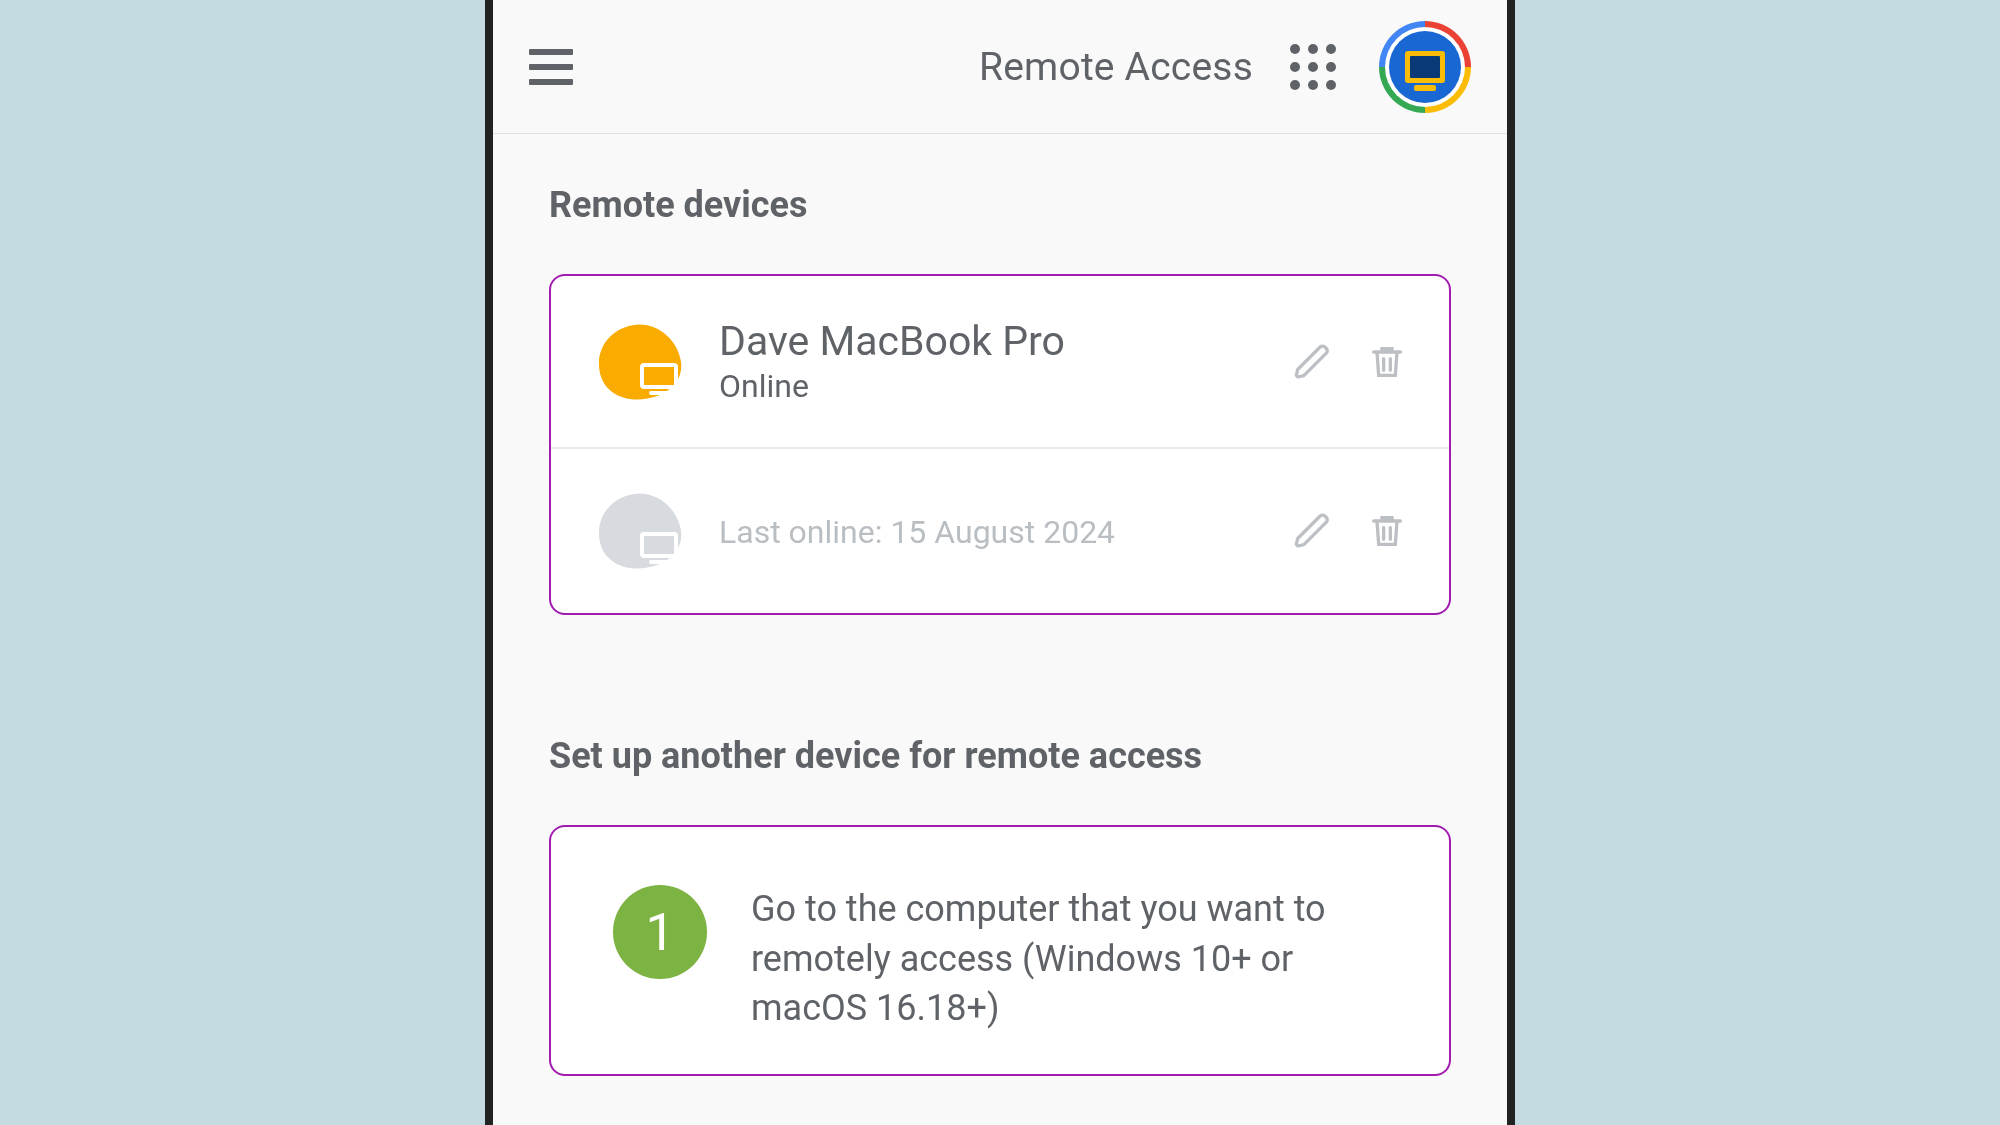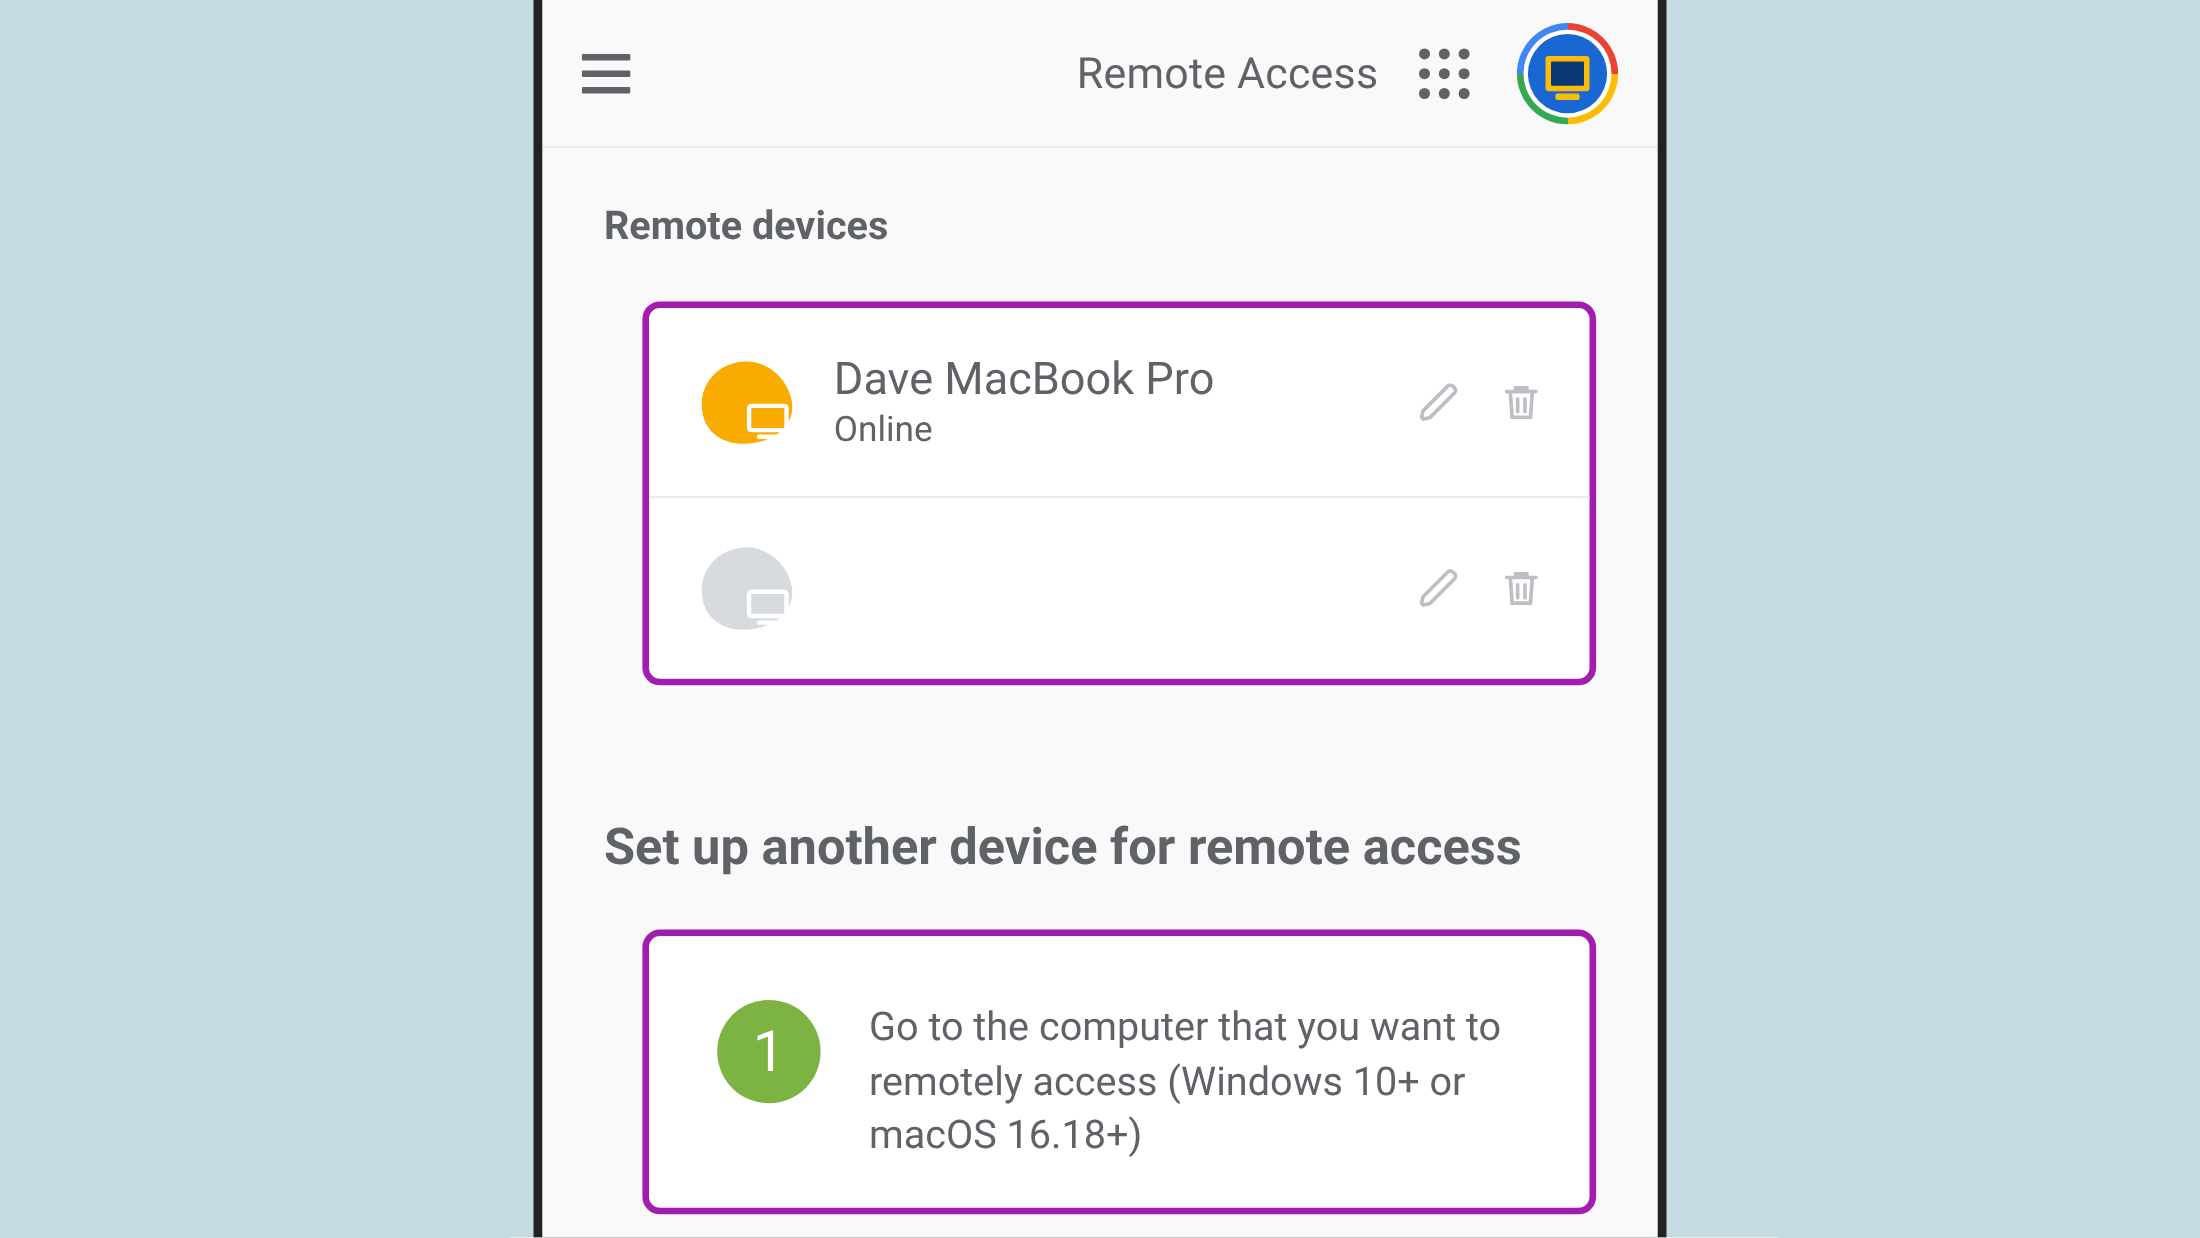--- a/index.html
+++ b/index.html
@@ -101,24 +101,23 @@
     padding: 50px 56px 0 56px;
     overflow:hidden;
   }
   .section-title{
     font-size:36px;
     font-weight:700;
     color:#5f6368;
     margin-bottom:48px;
   }
   .card{
-    border:6px solid #a21caf;
+    border:2px solid #a21caf;
     border-radius:16px;
     background:#fff;
-    margin-left:35px;
   }
   .devices .row{
     display:flex;
     align-items:center;
     padding:42px 40px 42px 44px;
     gap:36px;
   }
   .devices .row + .row{
     border-top:2px solid #e8eaed;
   }
@@ -139,21 +138,21 @@
   }
   .device-status.offline{color:#b9bec3;font-weight:400;}
   .row-actions{display:flex;gap:30px;align-items:center;}
   .icon-btn{
     width:44px;height:44px;display:flex;align-items:center;justify-content:center;cursor:pointer;
   }
   .icon-btn svg{width:40px;height:40px;}
   .icon-btn path, .icon-btn rect, .icon-btn line{stroke:#bcc0c4;}
   .setup-section{margin-top:120px;}
   .setup-title{
-    font-size:46px;font-weight:700;color:#5f6368;margin-bottom:48px;
+    font-size:36px;font-weight:700;color:#5f6368;margin-bottom:48px;
   }
   .step-row{
     display:flex;align-items:flex-start;gap:44px;padding:58px 48px 40px 62px;
   }
   .step-badge{
     width:94px;height:94px;border-radius:50%;background:#7cb342;
     color:#fff;font-size:52px;display:flex;align-items:center;justify-content:center;
     flex:0 0 auto;
   }
   .step-text{
@@ -237,20 +236,21 @@
                 <path fill="#d7dbdf" d="M50 3 C78 3 97 28 97 52 C97 74 78 88 52 88 C24 88 4 72 4 48 C4 22 24 3 50 3 Z" transform="rotate(-10 50 45)"></path>
               </svg>
             <div class="mini-monitor">
               <svg width="40" height="34" viewBox="0 0 40 34">
                   <rect x="3" y="3" width="34" height="22" rx="2" fill="none" stroke="#fff" stroke-width="4"></rect>
                   <line x1="12" y1="31" x2="28" y2="31" stroke="#fff" stroke-width="4" stroke-linecap="round"></line>
                 </svg>
             </div>
           </div>
           <div class="device-info">
+            <div class="device-status offline">Last online: 15 August 2024</div>
           </div>
           <div class="row-actions">
             <div class="icon-btn">
               <svg viewBox="0 0 24 24" fill="none">
                   <path d="M3 21l3.5-.8L20 6.7a2 2 0 000-2.8l-.9-.9a2 2 0 00-2.8 0L2.8 16.5 2 20z" stroke-width="2" stroke-linejoin="round"></path>
                 </svg>
             </div>
             <div class="icon-btn">
               <svg viewBox="0 0 24 24" fill="none">
                   <path d="M4 6h16M9 6V4h6v2M6 6l1 14h10l1-14M10 10v7M14 10v7" stroke-width="2" stroke-linecap="round"></path>

